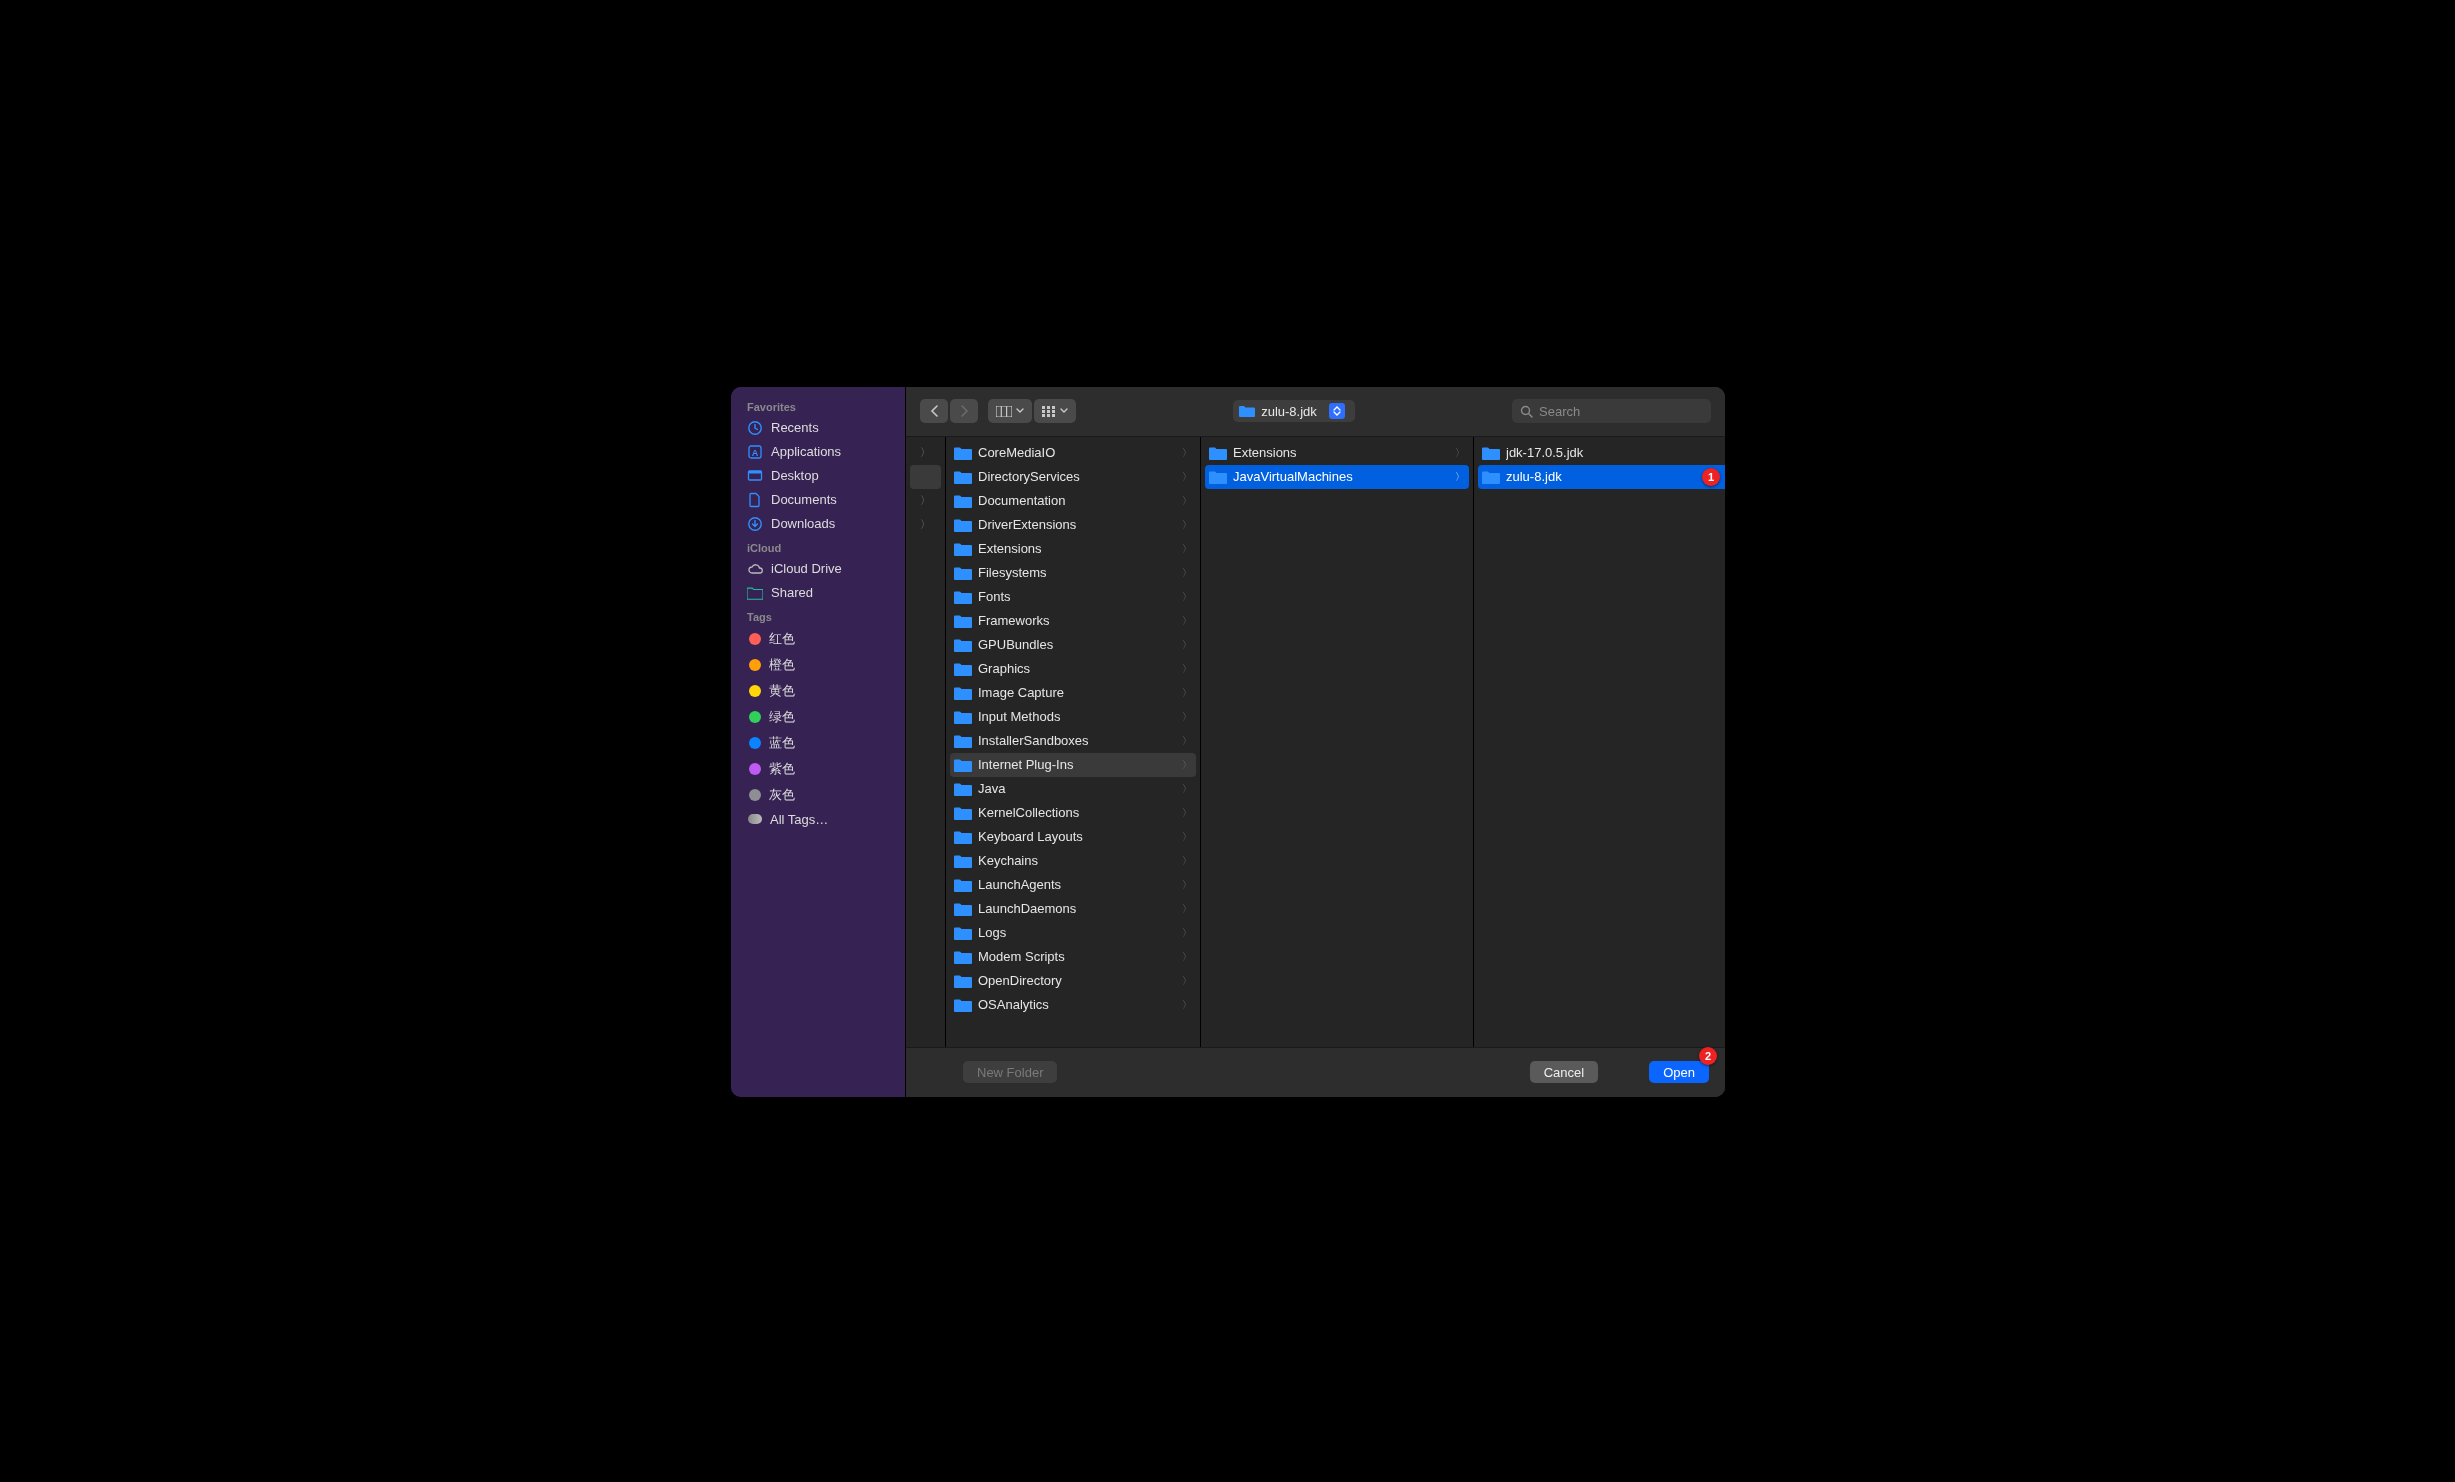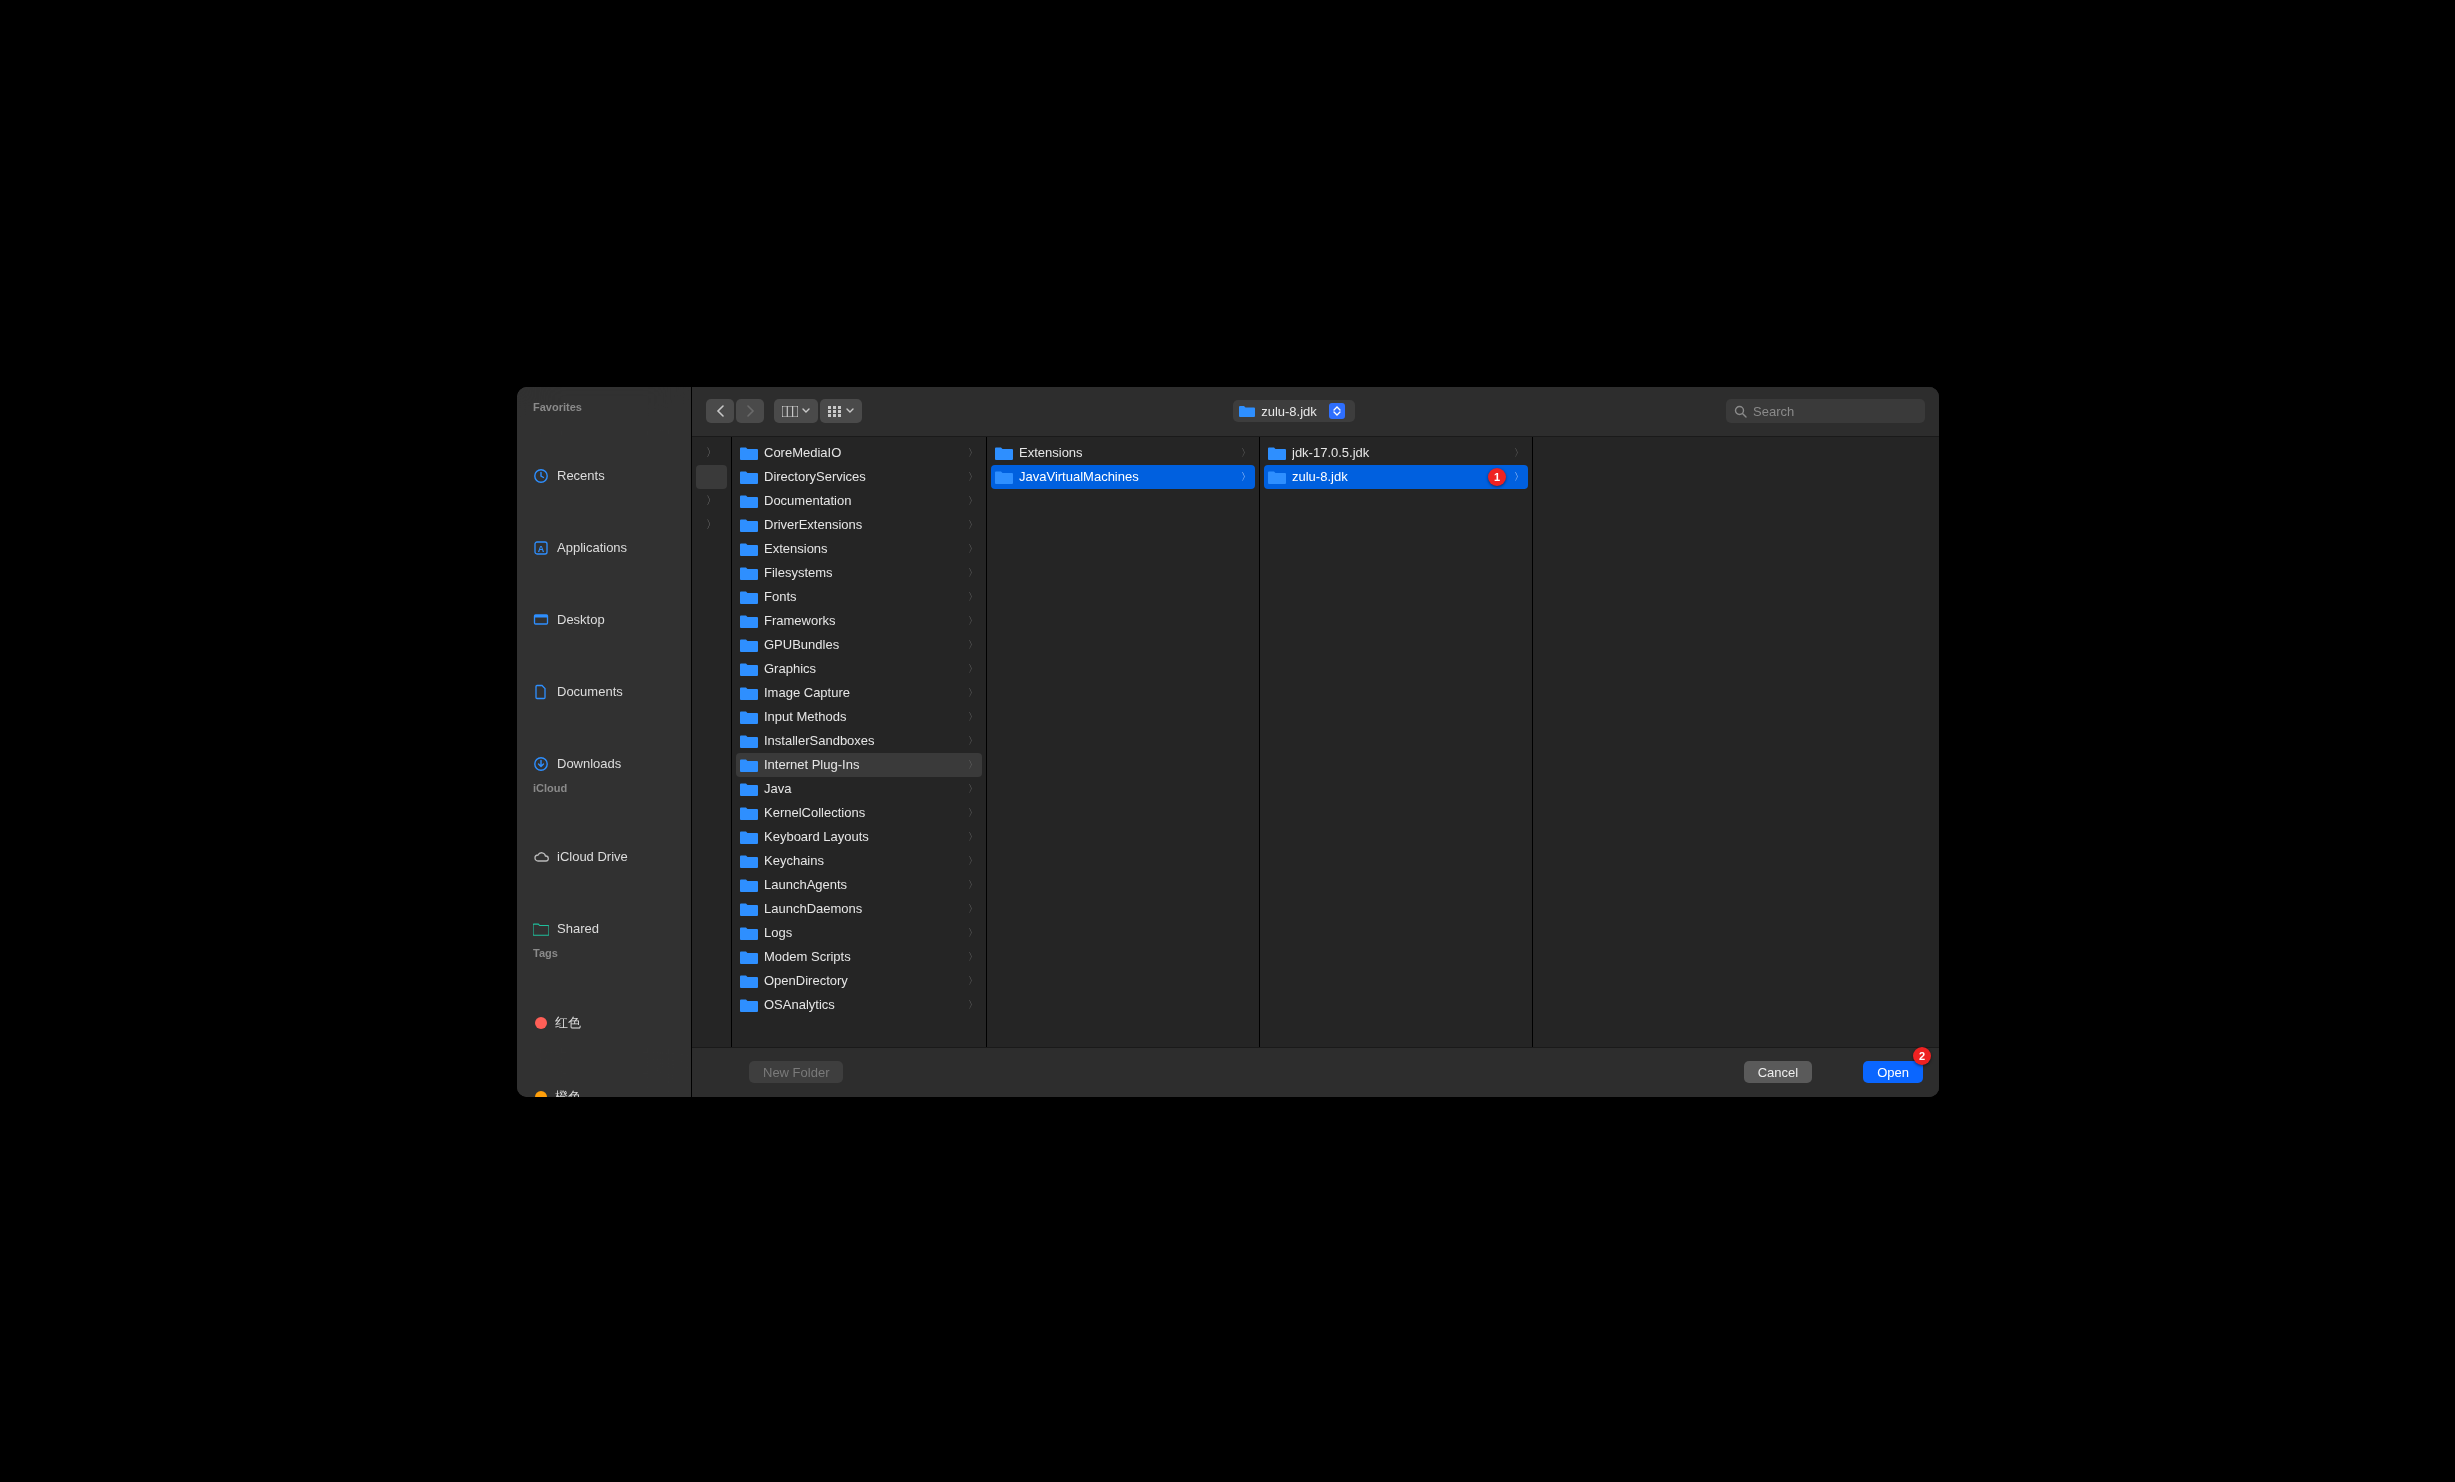--- a/index.html
+++ b/index.html
@@ -1,21 +1,21 @@
 <!DOCTYPE html>
 <html><head>
 <meta charset="utf-8">
 <style>
 * { margin: 0; padding: 0; box-sizing: border-box; font-family: -apple-system, BlinkMacSystemFont, "Segoe UI", Helvetica, Arial, sans-serif; -webkit-font-smoothing: antialiased; }
 body { background: #000; width: 2456px; height: 1483px; display: flex; align-items: center; justify-content: center; }
-.window { width: 1422px; height: 710px; background: #404040; border-radius: 10px; overflow: hidden; display: flex; flex-direction: column; box-shadow: 0 20px 60px rgba(0,0,0,.6); position: relative; justify-content: flex-end; }
+.window { width: 994px; height: 710px; background: #4c1d95; border-radius: 10px; overflow: hidden; display: flex; flex-direction: column; box-shadow: 0 20px 60px rgba(0,0,0,.6); position: relative; justify-content: flex-end; }
 .body { flex: 1; display: flex; min-height: 0; }
 .sidebar { width: 175px; background: rgba(40,40,40,.6); backdrop-filter: blur(20px); border-right: 1px solid #000; padding: 8px 0; overflow-y: auto; }
 .sb-header { font-size: 11px; color: #8a8a8a; font-weight: 600; padding: 6px 16px 3px; }
-.sb-item { display: flex; align-items: center; gap: 8px; padding: 4px 16px; font-size: 13px; color: #ddd; cursor: default; margin-top: 48px; }
+.sb-item { display: flex; align-items: center; gap: 8px; padding: 4px 16px; font-size: 13px; color: #ddd; cursor: default; }
 .sb-icon { width: 16px; height: 16px; display: flex; align-items: center; justify-content: center; color: #2e8fff; }
 .sb-icon.tag-dot { width: 12px; height: 12px; border-radius: 50%; margin-left: 2px; }
 .sb-icon.tag-all { width: 14px; height: 10px; border-radius: 5px; background: linear-gradient(90deg,#888,#bbb); margin-left: 1px; }
 .main { flex: 1; display: flex; flex-direction: column; background: #252525; min-width: 0; }
 .toolbar { height: 50px; display: flex; align-items: center; padding: 0 14px; gap: 10px; background: #2d2d2d; border-bottom: 1px solid #1a1a1a; }
 .tb-group { display: flex; gap: 2px; }
 .tb-btn { height: 24px; min-width: 28px; padding: 0 8px; background: #4a4a4a; border: none; border-radius: 5px; color: #c8c8c8; display: flex; align-items: center; justify-content: center; cursor: default; font-size: 12px; }
 .tb-btn.disabled { color: #6a6a6a; }
 .tb-path { flex: 0 0 auto; margin: 0 auto; display: flex; align-items: center; gap: 6px; height: 22px; padding: 0 10px 0 6px; background: #3d3d3d; border-radius: 5px; font-size: 13px; color: #e8e8e8; position: relative; }
 .tb-path .sel { width: 16px; height: 16px; background: #2e6fff; border-radius: 3px; display: flex; align-items: center; justify-content: center; font-size: 9px; color: #fff; margin-left: 6px; }

